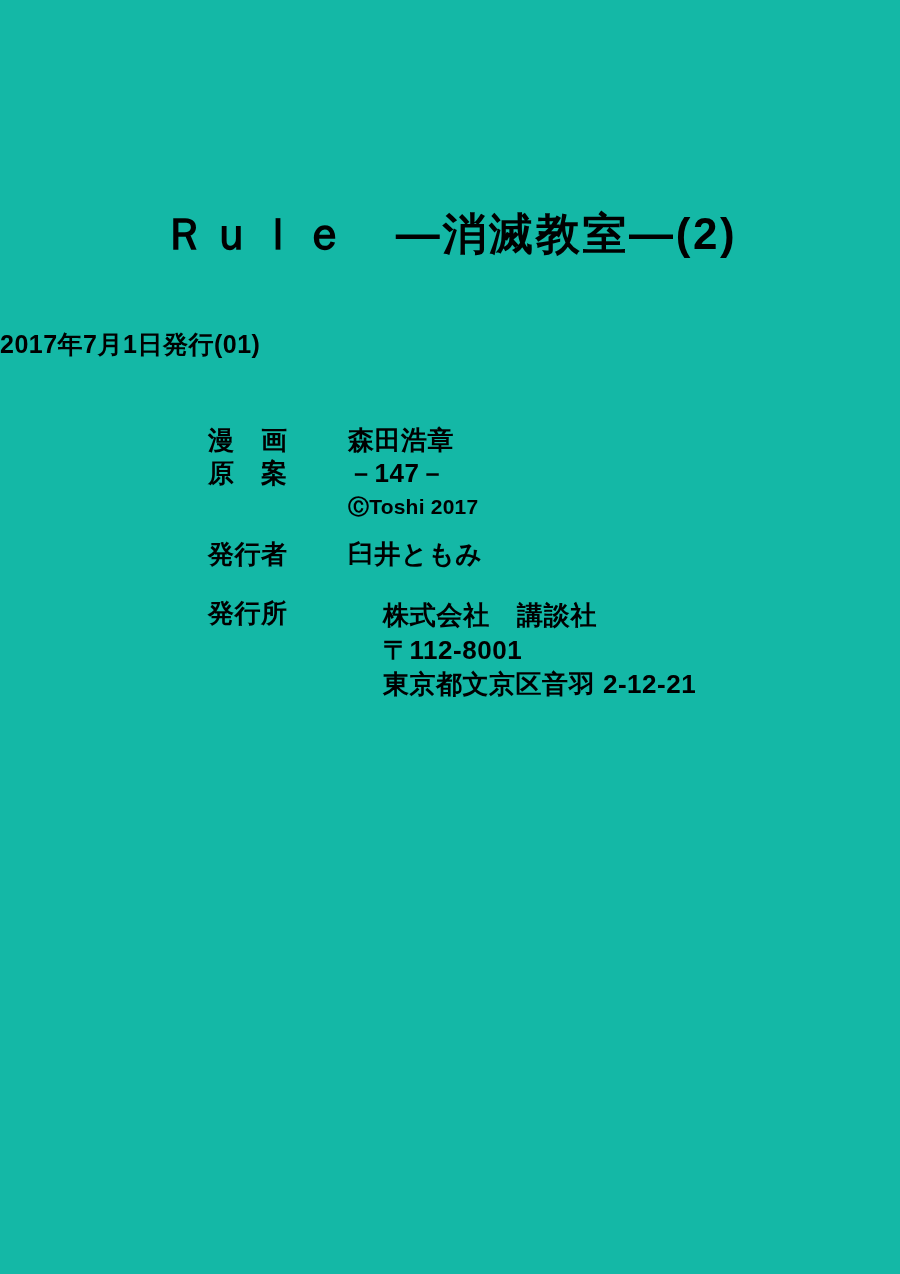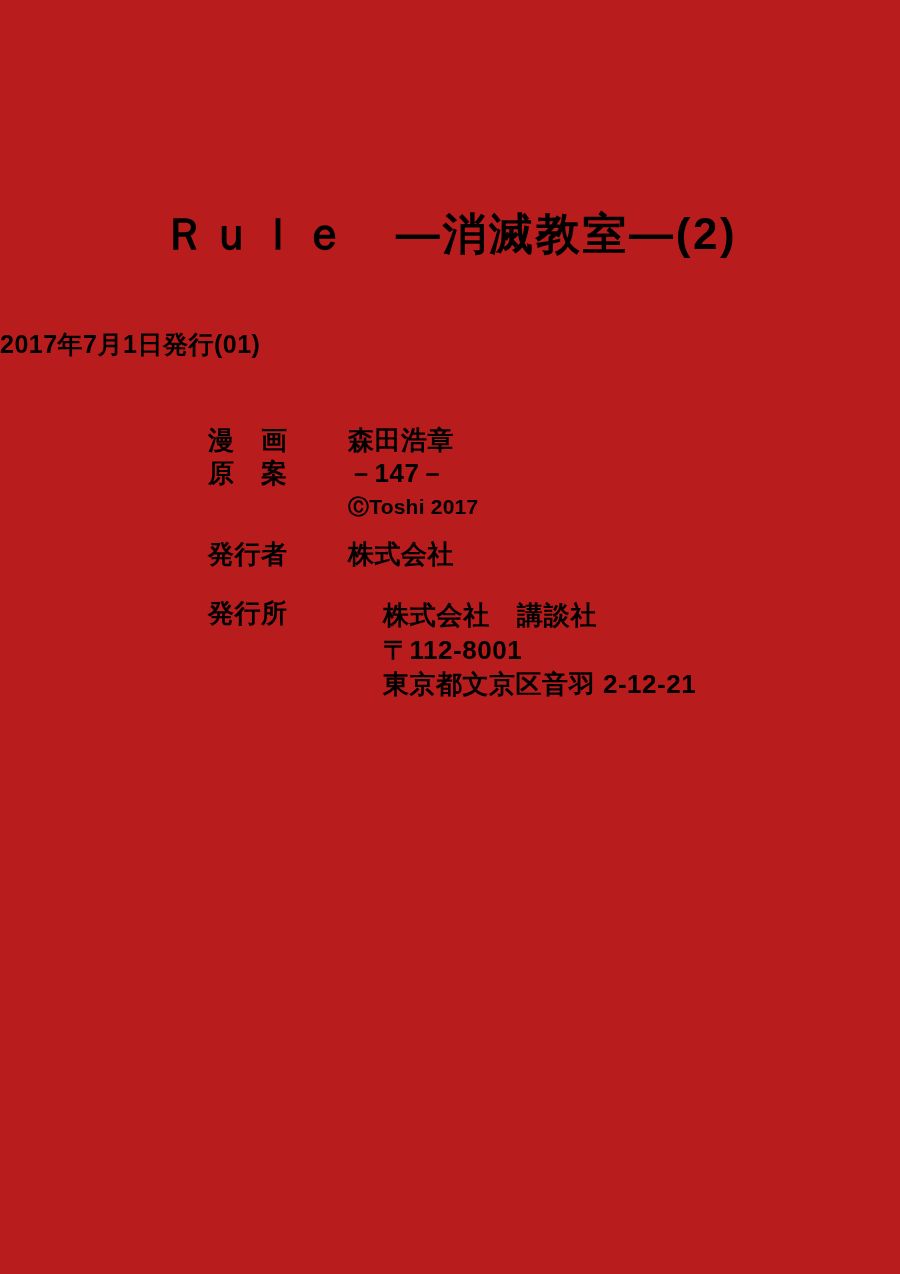--- a/index.html
+++ b/index.html
@@ -11,21 +11,21 @@
     height: 1274px;
     background: #ffffff;
     font-family: "Liberation Sans", sans-serif;
     color: #000000;
     overflow: hidden;
   }
   .page {
     position: relative;
     width: 900px;
     height: 1274px;
-    background: #b91c1c;
+    background: #14b8a6;
   }
 
   .colophon {
     position: absolute;
     left: 0;
     top: 0;
     width: 900px;
   }
 
   .title {
@@ -129,21 +129,21 @@
         <div class="credit-label">原　案</div>
         <div class="credit-value">－147－</div>
       </div>
 
       <div class="copyright-block">
         <div class="copyright-line">ⒸToshi 2017</div>
       </div>
 
       <div class="credit-row row-hakkousha">
         <div class="credit-label">発行者</div>
-        <div class="credit-value">株式会社</div>
+        <div class="credit-value">臼井ともみ</div>
       </div>
 
       <div class="credit-row row-hakkousho">
         <div class="credit-label">発行所</div>
         <div class="credit-value">
           <div class="addr-line">株式会社　講談社</div>
           <div class="addr-line">〒112-8001</div>
           <div class="addr-line">東京都文京区音羽 2-12-21</div>
         </div>
       </div>

